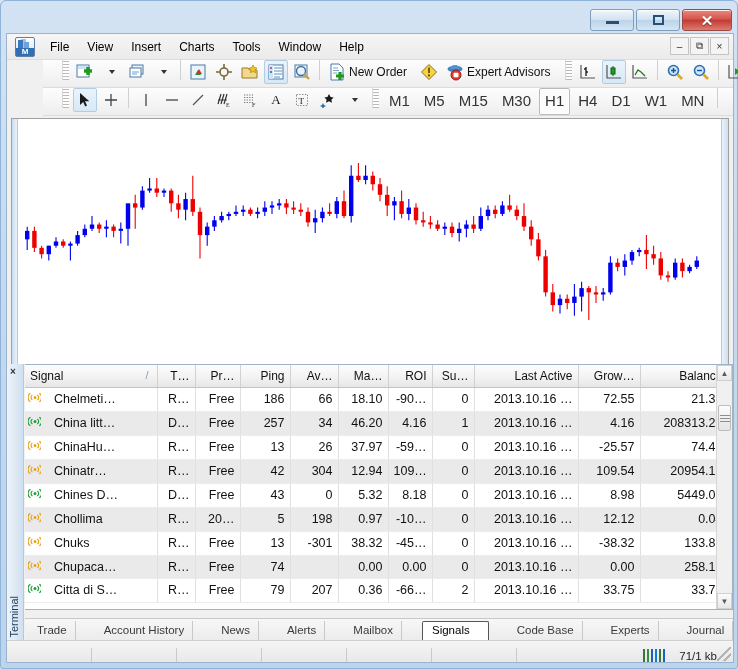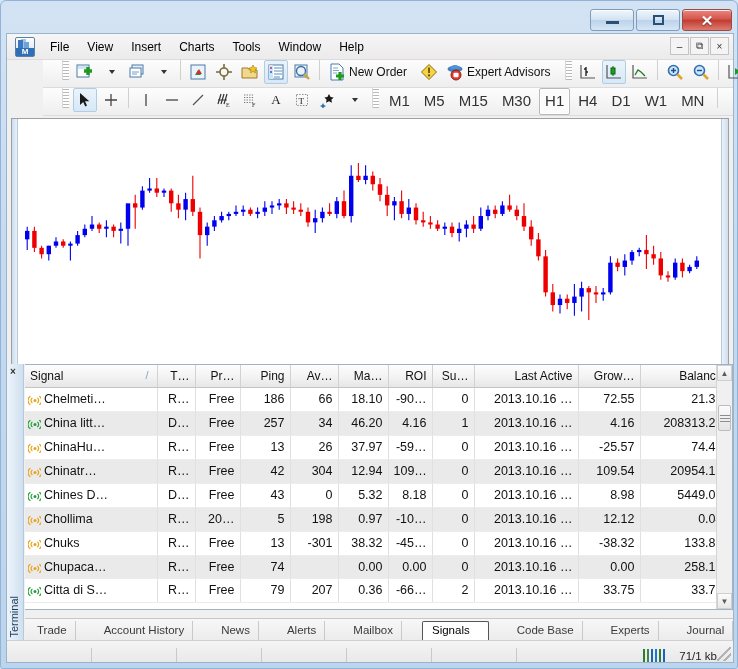--- a/index.html
+++ b/index.html
@@ -169,21 +169,21 @@
   table.sig th.sorted:after {
     content: "/"; position: absolute; right: 8px; color: #8aa4bd; font-size: 11px;
   }
   table.sig td {
     height: 23px; font-size: 12.5px; color: #111;
     border-right: 1px solid #e0e0e0; border-bottom: 1px solid #ececec;
     padding: 0 5px; text-align: right; white-space: nowrap; overflow: hidden;
   }
   table.sig tr.alt td { background: #eaeaea; }
   table.sig td.name { text-align: left; padding-left: 3px; }
-  .nm { display: flex; align-items: flex-end; gap: 3px; }
+  .nm { display: flex; align-items: flex-start; gap: 13px; }
   .sig-ico { width: 13px; height: 11px; flex: none; }
   .graphcell { padding: 0 !important; }
   .graphcell svg { display: block; }
 
   .vsb {
     position: absolute; right: 0; top: 0; width: 16px; bottom: 0;
     background: #f0f0f0; border-left: 1px solid #d5d5d5;
   }
   .vsb .ar {
     height: 16px; display: flex; align-items: center; justify-content: center;

